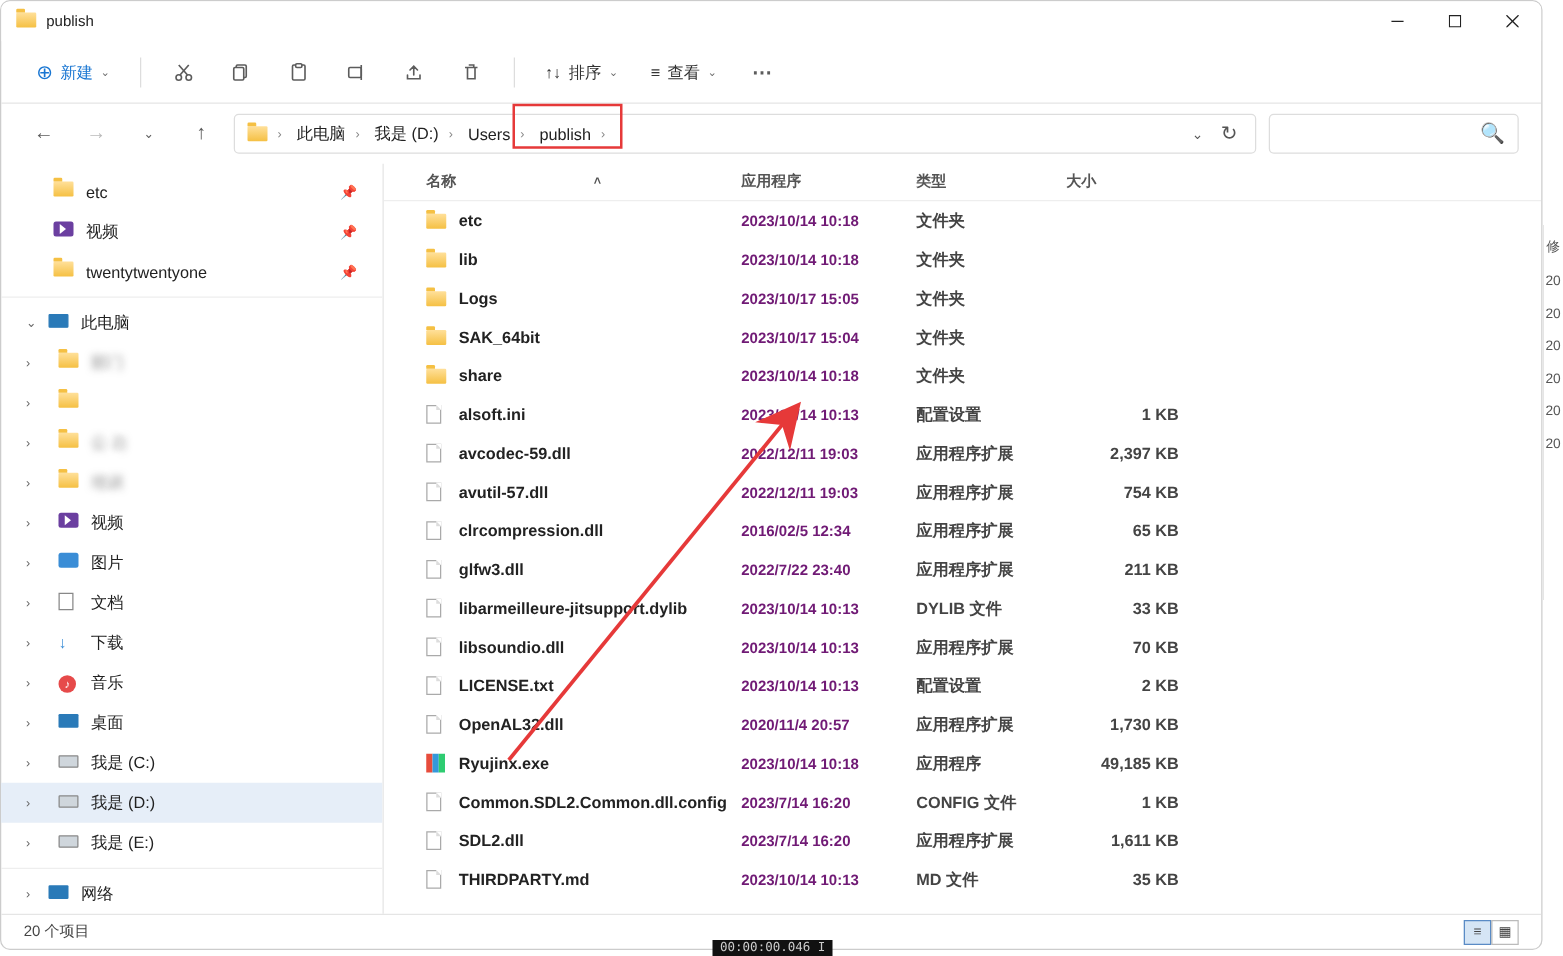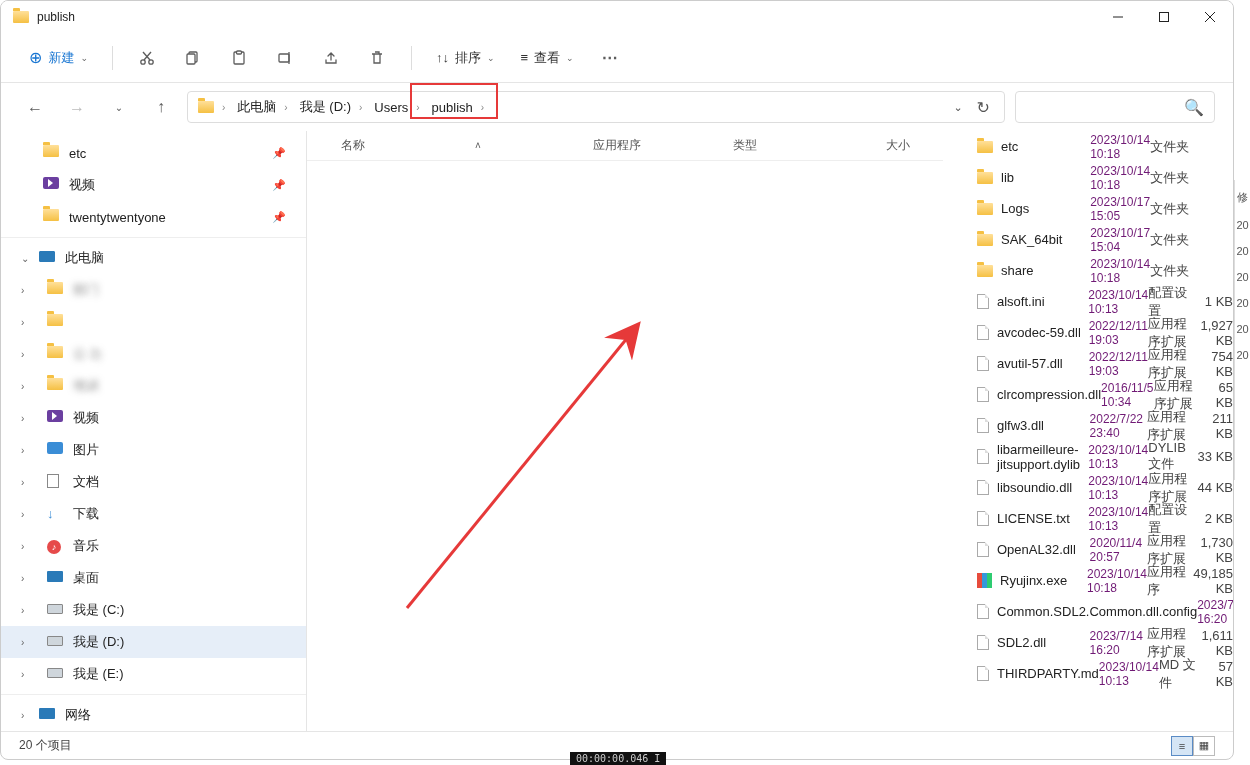--- a/index.html
+++ b/index.html
@@ -42,27 +42,27 @@
 .sb-item.indent1 { padding-left: 42px; }
 .sb-item.indent2 { padding-left: 46px; }
 .sb-item.active { background: #e6eef8; }
 .sb-item .tree-chev { position: absolute; left: 20px; font-size: 10px; color: #666; }
 .sb-item.header { padding-left: 38px; }
 .sb-item .ico { width: 16px; height: 16px; display: inline-block; }
 .blur { color: transparent; text-shadow: 0 0 6px rgba(50,50,50,0.6); }
 .sb-sep { height: 1px; background: #eee; margin: 4px 0; }
 
 
-.filepane { flex: 1; display: flex; overflow: hidden; position: relative; }
+.filepane { flex: 1; display: flex; flex-direction: column; overflow: hidden; position: relative; font-weight: bold; }
 .cols { display: flex; height: 30px; border-bottom: 1px solid #eee; align-items: center; font-size: 12px; color: #555; padding-left: 34px; }
 .col-name { width: 252px; display: flex; align-items: center; gap: 30px; }
 .col-name .sort { font-size: 10px; margin-left: 80px; }
 .col-date { width: 140px; }
 .col-type { width: 120px; }
-.col-size { width: 90px; text-align: center; }
+.col-size { width: 90px; text-align: left; }
 .files { flex: 1; overflow-y: auto; }
 .file-row { display: flex; align-items: center; height: 31px; padding-left: 34px; font-size: 13px; color: #222; }
 .file-row .ico { width: 18px; margin-right: 8px; display: inline-flex; align-items: center; }
 .file-row .fname { width: 226px; }
 .file-row .fdate { width: 140px; color: #701a75; font-size: 12px; }
 .file-row .ftype { width: 120px; color: #444; font-size: 13px; }
 .file-row .fsize { width: 90px; text-align: right; color: #444; font-size: 13px; }
 
 
 .statusbar { height: 28px; border-top: 1px solid #e5e5e5; display: flex; align-items: center; padding: 0 18px; font-size: 12px; color: #444; }
@@ -368,41 +368,41 @@
           </div>
           <div class="file-row">
             <span class="ico">
               <span style="display:inline-block;width:12px;height:15px;background:#fff;border:1px solid #aaa;position:relative">
                 <span style="position:absolute;right:-1px;top:-1px;border-top:4px solid #fff;border-left:4px solid #ddd"></span>
               </span>
             </span>
             <span class="fname">avcodec-59.dll</span>
             <span class="fdate">2022/12/11 19:03</span>
             <span class="ftype">应用程序扩展</span>
-            <span class="fsize">1,927 KB</span>
+            <span class="fsize">2,397 KB</span>
           </div>
           <div class="file-row">
             <span class="ico">
               <span style="display:inline-block;width:12px;height:15px;background:#fff;border:1px solid #aaa;position:relative">
                 <span style="position:absolute;right:-1px;top:-1px;border-top:4px solid #fff;border-left:4px solid #ddd"></span>
               </span>
             </span>
             <span class="fname">avutil-57.dll</span>
             <span class="fdate">2022/12/11 19:03</span>
             <span class="ftype">应用程序扩展</span>
             <span class="fsize">754 KB</span>
           </div>
           <div class="file-row">
             <span class="ico">
               <span style="display:inline-block;width:12px;height:15px;background:#fff;border:1px solid #aaa;position:relative">
                 <span style="position:absolute;right:-1px;top:-1px;border-top:4px solid #fff;border-left:4px solid #ddd"></span>
               </span>
             </span>
             <span class="fname">clrcompression.dll</span>
-            <span class="fdate">2016/11/5 10:34</span>
+            <span class="fdate">2016/02/5 12:34</span>
             <span class="ftype">应用程序扩展</span>
             <span class="fsize">65 KB</span>
           </div>
           <div class="file-row">
             <span class="ico">
               <span style="display:inline-block;width:12px;height:15px;background:#fff;border:1px solid #aaa;position:relative">
                 <span style="position:absolute;right:-1px;top:-1px;border-top:4px solid #fff;border-left:4px solid #ddd"></span>
               </span>
             </span>
             <span class="fname">glfw3.dll</span>
@@ -423,21 +423,21 @@
           </div>
           <div class="file-row">
             <span class="ico">
               <span style="display:inline-block;width:12px;height:15px;background:#fff;border:1px solid #aaa;position:relative">
                 <span style="position:absolute;right:-1px;top:-1px;border-top:4px solid #fff;border-left:4px solid #ddd"></span>
               </span>
             </span>
             <span class="fname">libsoundio.dll</span>
             <span class="fdate">2023/10/14 10:13</span>
             <span class="ftype">应用程序扩展</span>
-            <span class="fsize">44 KB</span>
+            <span class="fsize">70 KB</span>
           </div>
           <div class="file-row">
             <span class="ico">
               <span style="display:inline-block;width:12px;height:15px;background:#fff;border:1px solid #aaa;position:relative">
                 <span style="position:absolute;right:-1px;top:-1px;border-top:4px solid #fff;border-left:4px solid #ddd"></span>
               </span>
             </span>
             <span class="fname">LICENSE.txt</span>
             <span class="fdate">2023/10/14 10:13</span>
             <span class="ftype">配置设置</span>
@@ -491,21 +491,21 @@
           </div>
           <div class="file-row">
             <span class="ico">
               <span style="display:inline-block;width:12px;height:15px;background:#fff;border:1px solid #aaa;position:relative">
                 <span style="position:absolute;right:-1px;top:-1px;border-top:4px solid #fff;border-left:4px solid #ddd"></span>
               </span>
             </span>
             <span class="fname">THIRDPARTY.md</span>
             <span class="fdate">2023/10/14 10:13</span>
             <span class="ftype">MD 文件</span>
-            <span class="fsize">57 KB</span>
+            <span class="fsize">35 KB</span>
           </div>
         </div>
 
       <svg class="red-arrow" style="left:80px; top:185px;" width="260" height="310">
         <defs>
             <marker id="ah" markerWidth="12" markerHeight="12" refX="2" refY="6" orient="auto">
               <path d="M12,0 L0,6 L12,12 L8,6 Z" fill="#e63939"></path>
             </marker>
           </defs>
         <line x1="250" y1="10" x2="20" y2="292" stroke="#e63939" stroke-width="3" marker-start="url(#ah)"></line>

